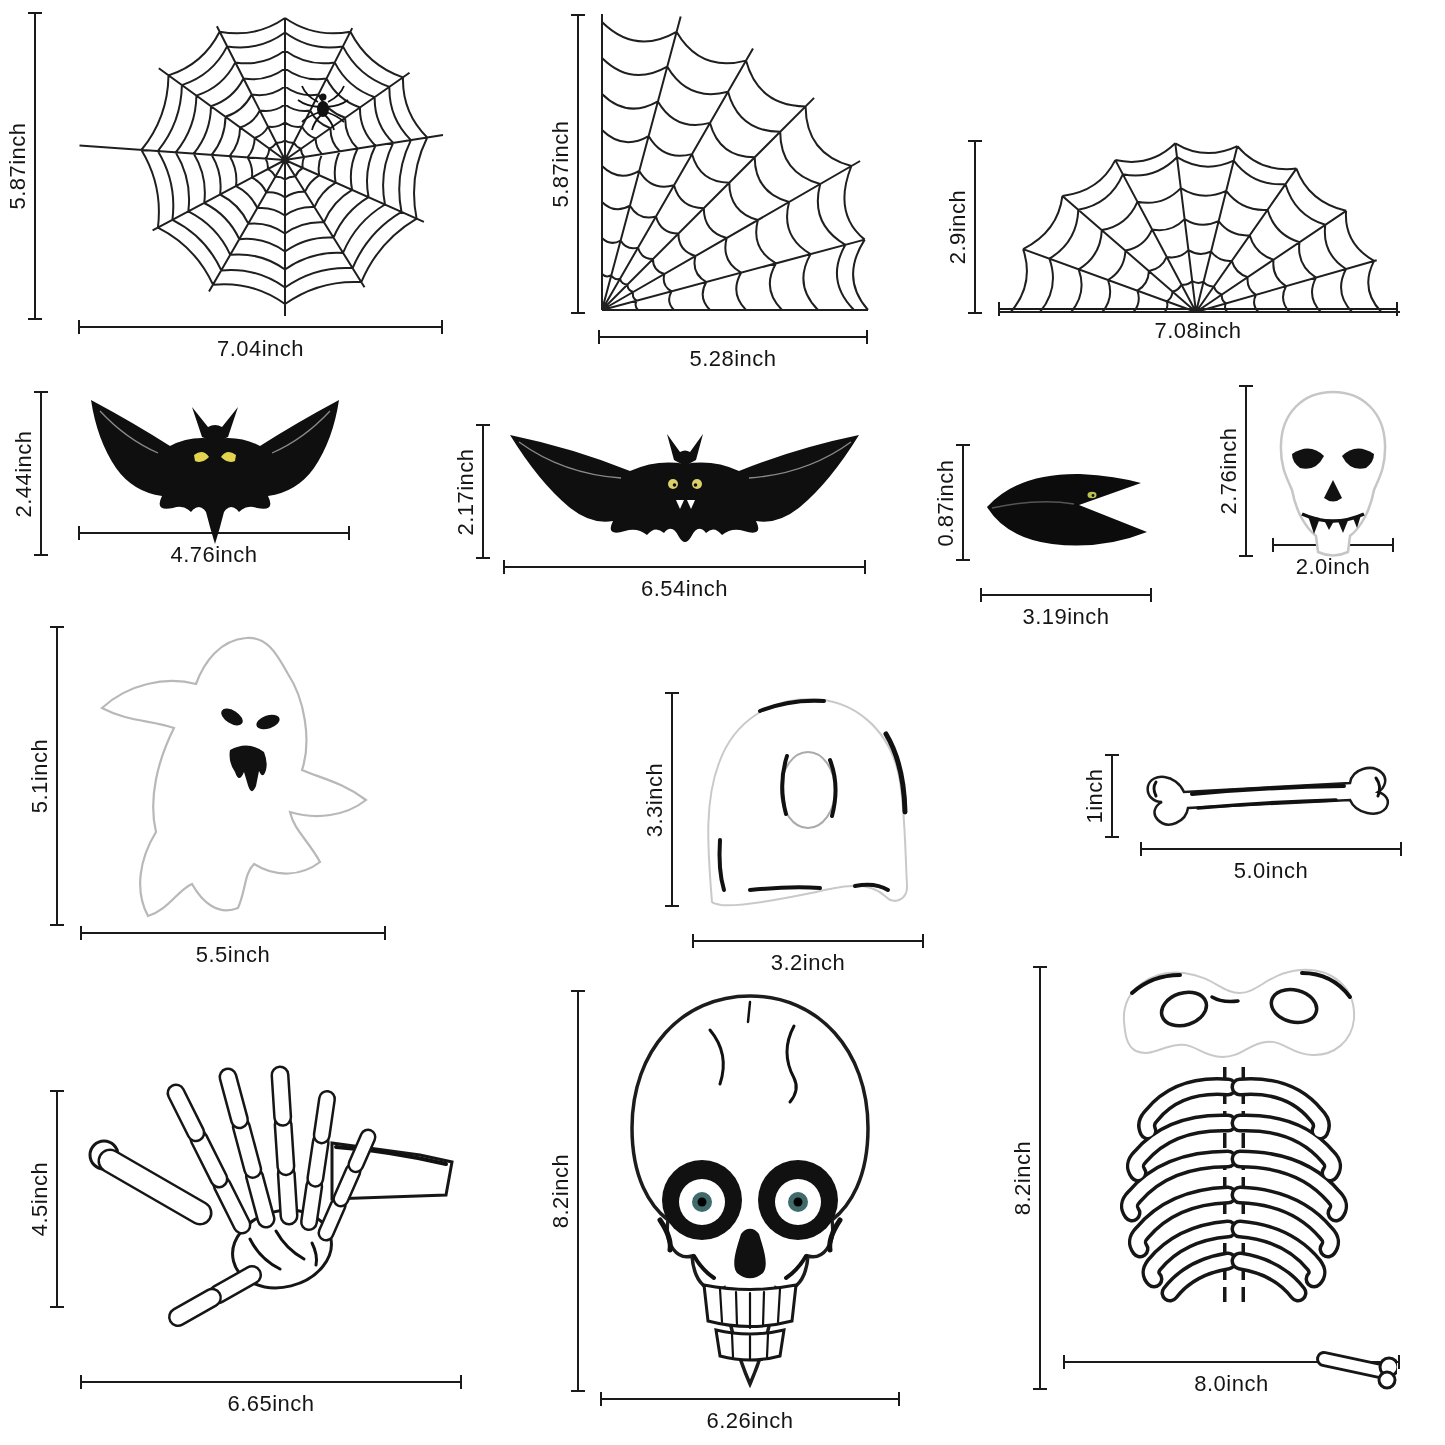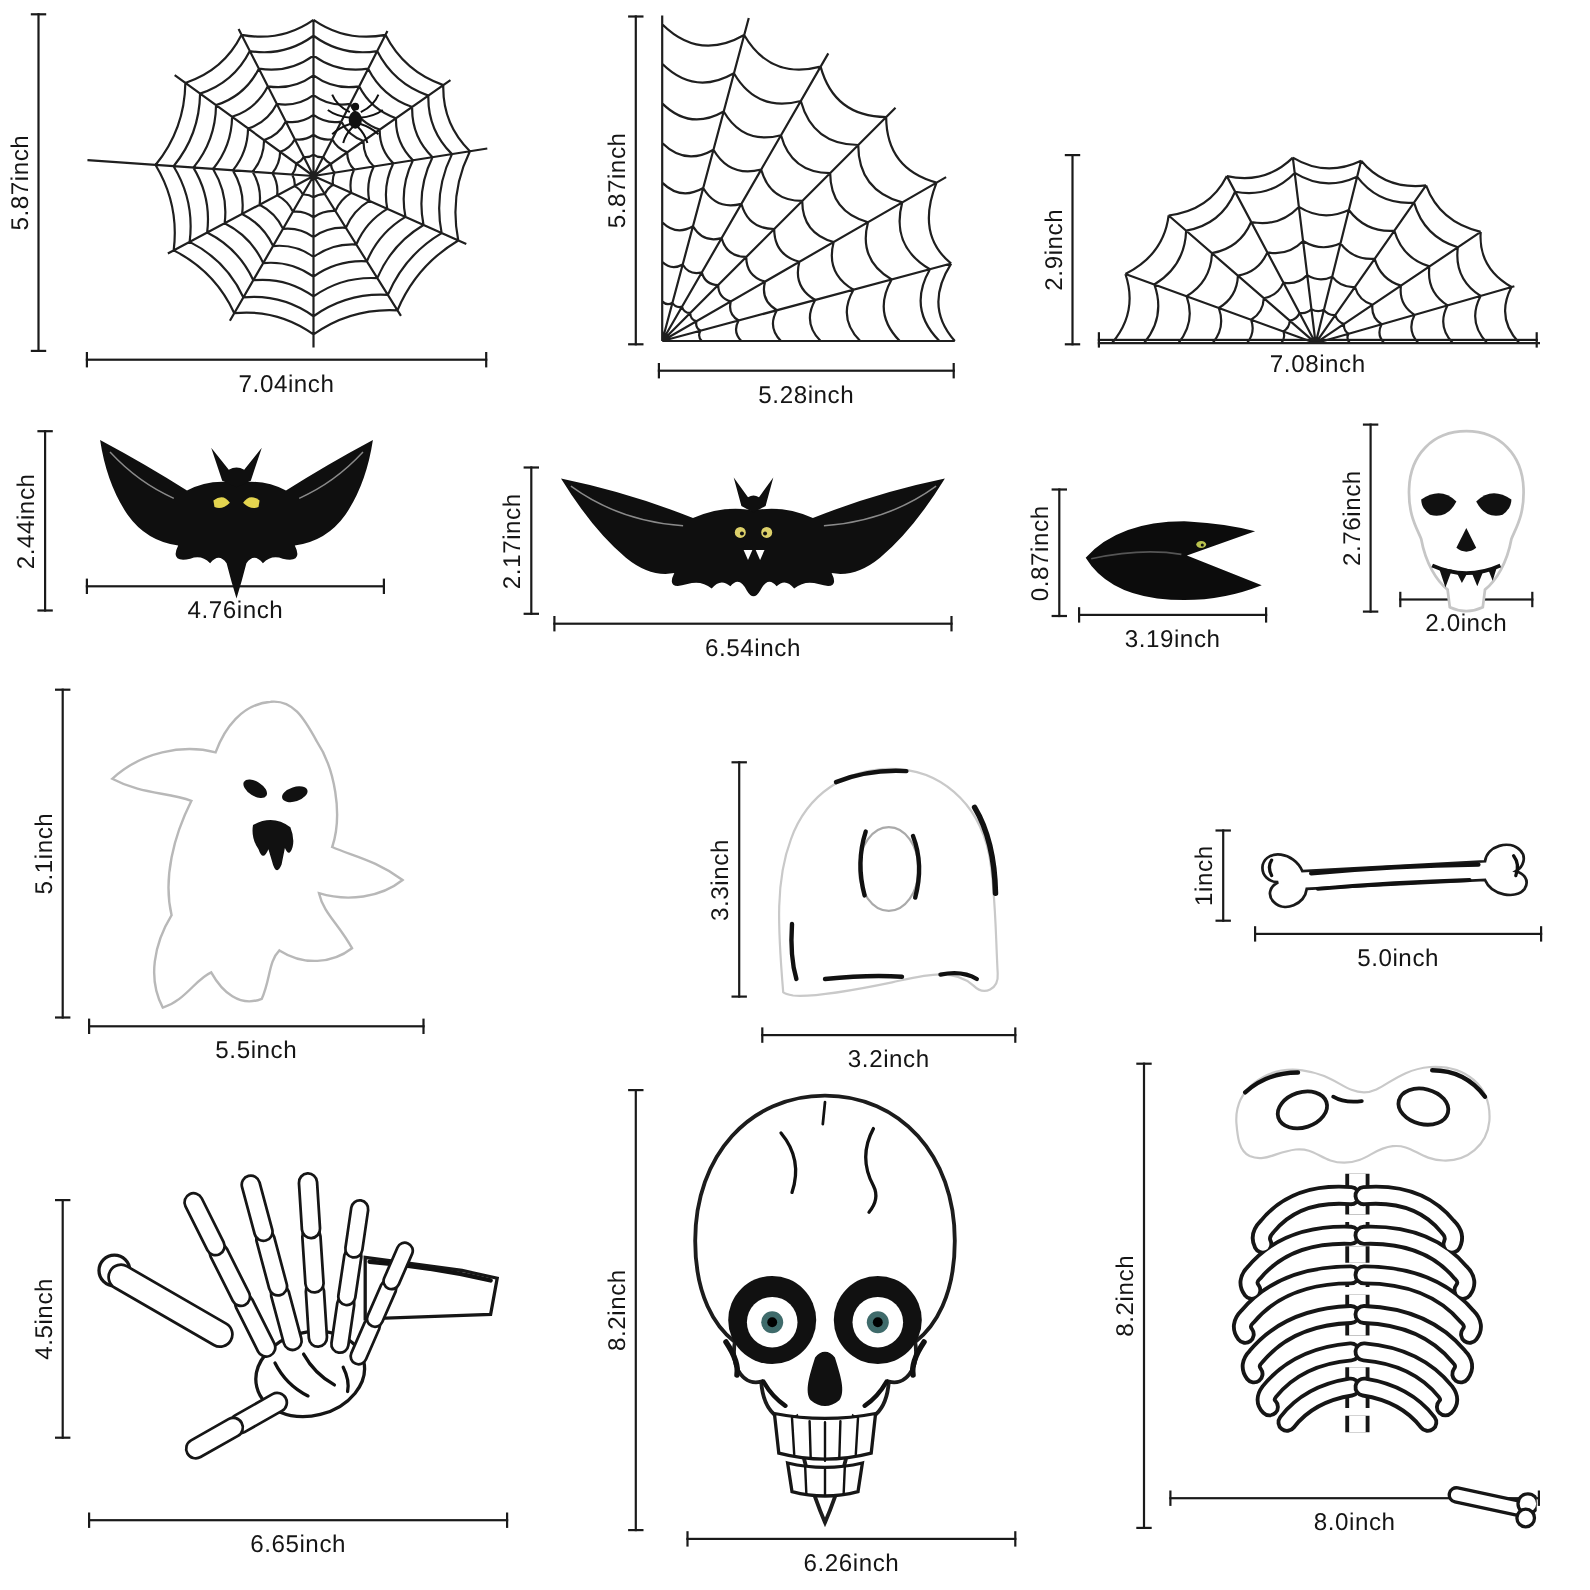--- a/index.html
+++ b/index.html
@@ -98,21 +98,21 @@
       <circle cx="171.5" cy="59" r="1.8" fill="#111"></circle>
       <circle cx="192.5" cy="59" r="1.8" fill="#111"></circle>
       <path fill="#fff" d="M173,74 L177,83 L181,74 Z"></path>
       <path fill="#fff" d="M184,74 L188,83 L192,74 Z"></path>
     </g>
   </svg>
 
   <div class="dim dim-v" style="left:962px;top:444px;height:117px">
     <span class="dim-label">0.87inch</span>
   </div>
-  <div class="dim dim-h" style="left:980px;top:558px;width:172px">
+  <div class="dim dim-h" style="left:980px;top:594px;width:172px">
     <span class="dim-label">3.19inch</span>
   </div>
   <svg class="art" style="left:980px;top:446px" width="172" height="116" viewBox="0 0 172 116">
     <g>
       <path fill="#0c0c0c" d="M7,61 Q38,27 100,28 Q136,30 161,37 L99,59 L167,86 Q122,104 72,98 Q26,92 7,61 Z"></path>
       <path d="M12,62 Q58,52 94,58" stroke="#555" stroke-width="1.5" fill="none"></path>
       <ellipse cx="112" cy="49" rx="4.5" ry="3.2" fill="#b9c24e"></ellipse>
       <circle cx="113" cy="49.5" r="1.4" fill="#111"></circle>
     </g>
   </svg>
@@ -235,21 +235,21 @@
       <path d="M275.9 101.7L288.0 74.0" fill="none" stroke="#fff" stroke-width="12" stroke-linecap="round"></path>
       <path d="M172.0 212.0L138.0 231.3" fill="none" stroke="#161616" stroke-width="20" stroke-linecap="round"></path>
       <path d="M172.0 212.0L138.0 231.3" fill="none" stroke="#fff" stroke-width="15" stroke-linecap="round"></path>
       <path d="M132.0 234.7L98.0 254.0" fill="none" stroke="#161616" stroke-width="20" stroke-linecap="round"></path>
       <path d="M132.0 234.7L98.0 254.0" fill="none" stroke="#fff" stroke-width="15" stroke-linecap="round"></path>
     </svg>
 
   <div class="dim dim-v" style="left:577px;top:990px;height:402px">
     <span class="dim-label">8.2inch</span>
   </div>
-  <div class="dim dim-h" style="left:624px;top:1398px;width:300px">
+  <div class="dim dim-h" style="left:600px;top:1398px;width:300px">
     <span class="dim-label">6.26inch</span>
   </div>
   <svg class="art" style="left:598px;top:988px" width="305" height="405" viewBox="0 0 305 405">
     <g>
       <path fill="#fff" stroke="#1c1c1c" stroke-width="3.5" d="M152,8 C84,8 34,62 34,140 C34,190 52,218 70,232 C66,258 80,272 94,268 C96,296 112,308 126,300 C130,330 138,364 152,396 C166,364 174,330 178,300 C192,308 208,296 210,268 C224,272 238,258 234,232 C252,218 270,190 270,140 C270,62 220,8 152,8 Z"></path>
       <circle cx="104" cy="212" r="40" fill="#111"></circle>
       <circle cx="200" cy="212" r="40" fill="#111"></circle>
       <circle cx="104" cy="214" r="23" fill="#fff"></circle>
       <circle cx="200" cy="214" r="23" fill="#fff"></circle>
       <circle cx="104" cy="214" r="10" fill="#3f6b6b"></circle>

